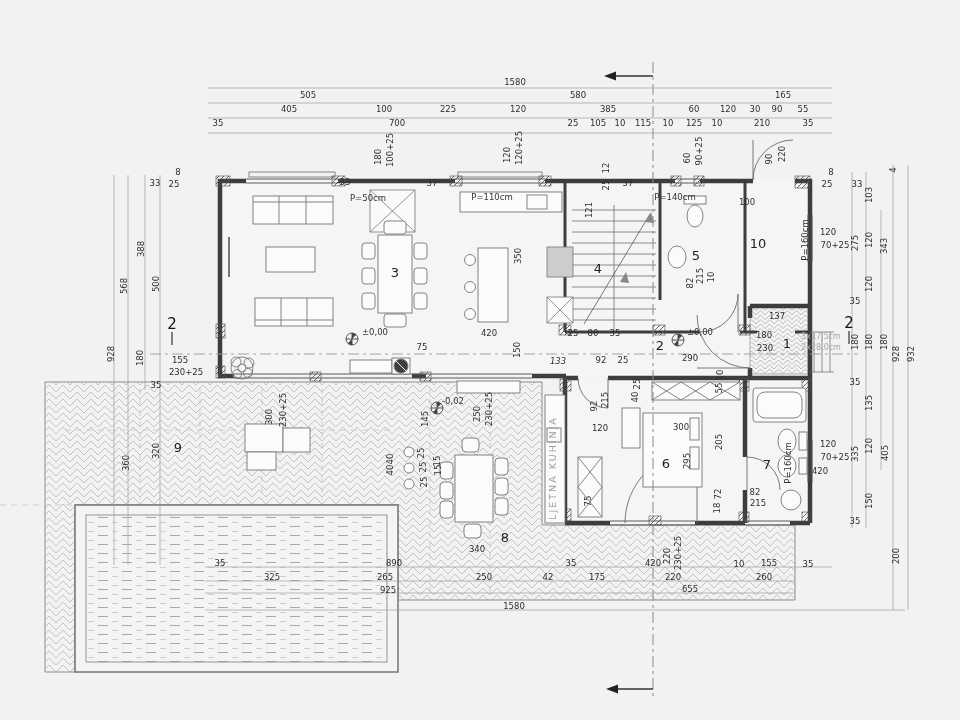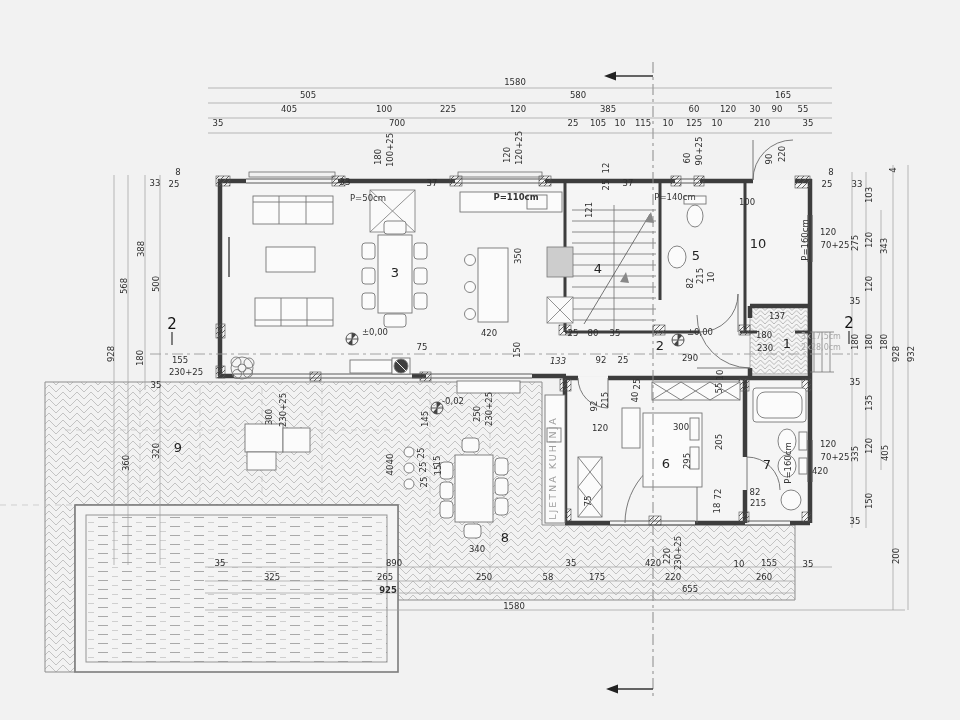--- a/index.html
+++ b/index.html
@@ -317,21 +317,21 @@
       <div class="lb" style="left: 345px; top: 182px; transform: translate(-50%, -50%);">33</div>
       <div class="lb" style="left: 432px; top: 183px; transform: translate(-50%, -50%);">37</div>
       <div class="lb" style="left: 628px; top: 183px; transform: translate(-50%, -50%);">37</div>
       <div class="lb" style="left: 155px; top: 183px; transform: translate(-50%, -50%);">33</div>
       <div class="lb" style="left: 174px; top: 184px; transform: translate(-50%, -50%);">25</div>
       <div class="lb" style="left: 178px; top: 172px; transform: translate(-50%, -50%);">8</div>
       <div class="lb" style="left: 827px; top: 184px; transform: translate(-50%, -50%);">25</div>
       <div class="lb" style="left: 831px; top: 172px; transform: translate(-50%, -50%);">8</div>
       <div class="lb" style="left: 857px; top: 184px; transform: translate(-50%, -50%);">33</div>
       <div class="lb ann" style="left: 368px; top: 198px; transform: translate(-50%, -50%);">P=50cm</div>
-      <div class="lb ann" style="left: 516px; top: 197px; transform: translate(-50%, -50%); font-weight: bold;">P=110cm</div>
+      <div class="lb ann" style="left: 492px; top: 197px; transform: translate(-50%, -50%);">P=110cm</div>
       <div class="lb ann" style="left: 675px; top: 197px; transform: translate(-50%, -50%);">P=140cm</div>
       <div class="lb" style="left: 747px; top: 202px; transform: translate(-50%, -50%);">100</div>
       <div class="lb" style="left: 518px; top: 256px; transform: translate(-50%, -50%) rotate(-90deg);">350</div>
       <div class="lb" style="left: 489px; top: 333px; transform: translate(-50%, -50%);">420</div>
       <div class="lb" style="left: 573px; top: 333px; transform: translate(-50%, -50%);">25</div>
       <div class="lb" style="left: 593px; top: 333px; transform: translate(-50%, -50%);">80</div>
       <div class="lb" style="left: 615px; top: 333px; transform: translate(-50%, -50%);">35</div>
       <div class="lb" style="left: 517px; top: 350px; transform: translate(-50%, -50%) rotate(-90deg);">150</div>
       <div class="lb" style="left: 422px; top: 347px; transform: translate(-50%, -50%);">75</div>
       <div class="lb" style="left: 690px; top: 283px; transform: translate(-50%, -50%) rotate(-90deg);">82</div>
@@ -432,21 +432,21 @@
       <div class="lb" style="left: 571px; top: 563px; transform: translate(-50%, -50%);">35</div>
       <div class="lb" style="left: 653px; top: 563px; transform: translate(-50%, -50%);">420</div>
       <div class="lb" style="left: 667px; top: 556px; transform: translate(-50%, -50%) rotate(-90deg);">220</div>
       <div class="lb" style="left: 678px; top: 553px; transform: translate(-50%, -50%) rotate(-90deg);">230+25</div>
       <div class="lb" style="left: 739px; top: 564px; transform: translate(-50%, -50%);">10</div>
       <div class="lb" style="left: 769px; top: 563px; transform: translate(-50%, -50%);">155</div>
       <div class="lb" style="left: 808px; top: 564px; transform: translate(-50%, -50%);">35</div>
       <div class="lb" style="left: 272px; top: 577px; transform: translate(-50%, -50%);">325</div>
       <div class="lb" style="left: 385px; top: 577px; transform: translate(-50%, -50%);">265</div>
       <div class="lb" style="left: 484px; top: 577px; transform: translate(-50%, -50%);">250</div>
-      <div class="lb" style="left: 548px; top: 577px; transform: translate(-50%, -50%);">58</div>
+      <div class="lb" style="left: 548px; top: 577px; transform: translate(-50%, -50%);">42</div>
       <div class="lb" style="left: 597px; top: 577px; transform: translate(-50%, -50%);">175</div>
       <div class="lb" style="left: 673px; top: 577px; transform: translate(-50%, -50%);">220</div>
       <div class="lb" style="left: 764px; top: 577px; transform: translate(-50%, -50%);">260</div>
-      <div class="lb" style="left: 388px; top: 590px; transform: translate(-50%, -50%); font-weight: bold;">925</div>
+      <div class="lb" style="left: 388px; top: 590px; transform: translate(-50%, -50%);">925</div>
       <div class="lb" style="left: 690px; top: 589px; transform: translate(-50%, -50%);">655</div>
       <div class="lb" style="left: 514px; top: 606px; transform: translate(-50%, -50%);">1580</div>
     </div>
 </div>
 
 </body></html>

